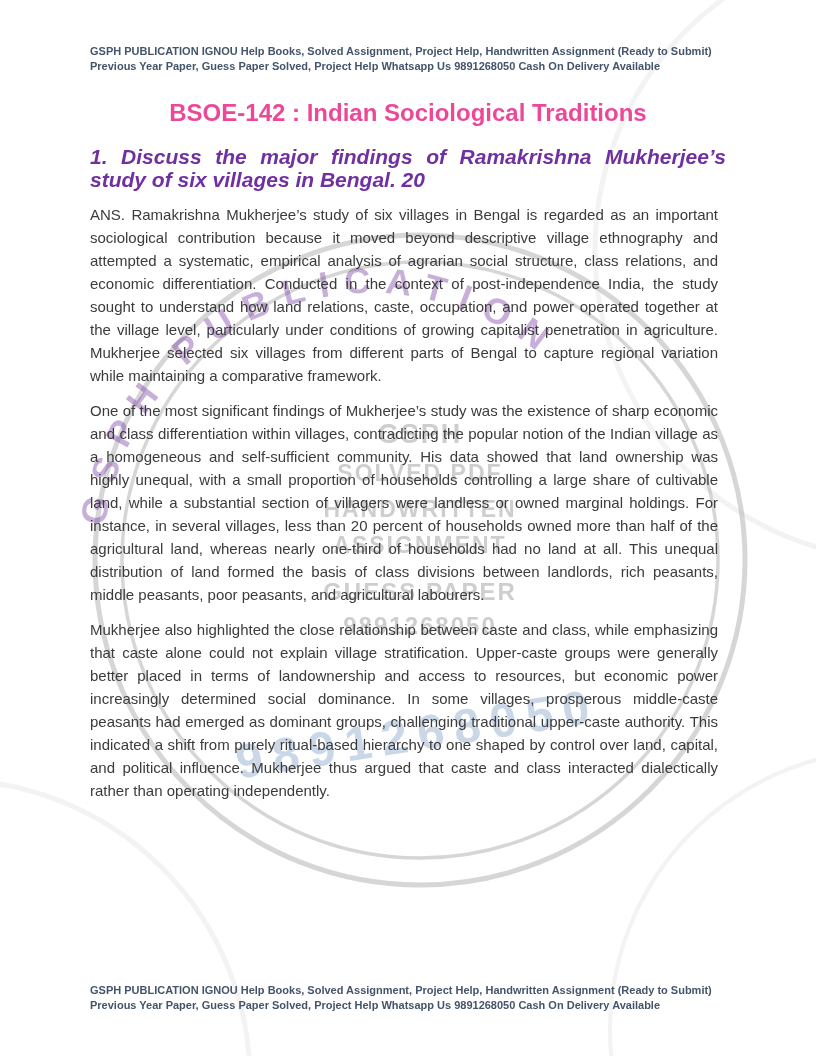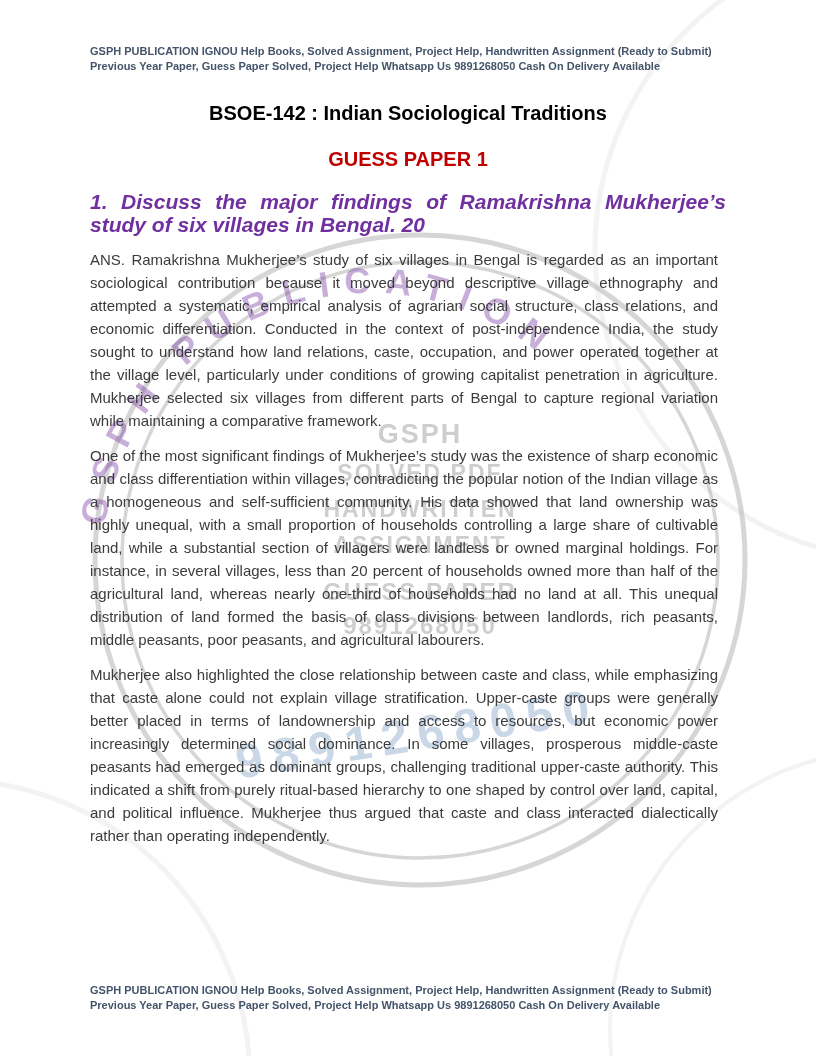--- a/index.html
+++ b/index.html
@@ -34,23 +34,23 @@
   }
   .doc-footer {
     position: absolute;
     top: 983px;
     left: 90px;
     right: 90px;
   }
   .doc-title {
     margin-top: 26px;
     text-align: center;
-    color: #000000;
+    color: #ec4899;
     font-weight: bold;
-    font-size: 20px;
+    font-size: 24px;
     line-height: 26px;
   }
   .doc-subtitle {
     margin-top: 21px;
     text-align: center;
     color: #C00000;
     font-weight: bold;
     font-size: 20px;
     line-height: 24px;
   }
@@ -112,21 +112,20 @@
 
   <div class="content">
 
     <div class="doc-header">
       <div>GSPH PUBLICATION IGNOU Help Books, Solved Assignment, Project Help, Handwritten Assignment (Ready to Submit)</div>
       <div>Previous Year Paper, Guess Paper Solved, Project Help Whatsapp Us 9891268050 Cash On Delivery Available</div>
     </div>
 
     <div class="doc-title">BSOE-142 : Indian Sociological Traditions</div>
 
-    <div class="doc-subtitle">GUESS PAPER 1</div>
 
     <p class="question">1. Discuss the major findings of Ramakrishna Mukherjee’s study of six villages in Bengal. 20</p>
 
     <div>
       <p class="para">ANS. Ramakrishna Mukherjee’s study of six villages in Bengal is regarded as an important sociological contribution because it moved beyond descriptive village ethnography and attempted a systematic, empirical analysis of agrarian social structure, class relations, and economic differentiation. Conducted in the context of post-independence India, the study sought to understand how land relations, caste, occupation, and power operated together at the village level, particularly under conditions of growing capitalist penetration in agriculture. Mukherjee selected six villages from different parts of Bengal to capture regional variation while maintaining a comparative framework.</p>
       <p class="para">One of the most significant findings of Mukherjee’s study was the existence of sharp economic and class differentiation within villages, contradicting the popular notion of the Indian village as a homogeneous and self-sufficient community. His data showed that land ownership was highly unequal, with a small proportion of households controlling a large share of cultivable land, while a substantial section of villagers were landless or owned marginal holdings. For instance, in several villages, less than 20 percent of households owned more than half of the agricultural land, whereas nearly one-third of households had no land at all. This unequal distribution of land formed the basis of class divisions between landlords, rich peasants, middle peasants, poor peasants, and agricultural labourers.</p>
       <p class="para">Mukherjee also highlighted the close relationship between caste and class, while emphasizing that caste alone could not explain village stratification. Upper-caste groups were generally better placed in terms of landownership and access to resources, but economic power increasingly determined social dominance. In some villages, prosperous middle-caste peasants had emerged as dominant groups, challenging traditional upper-caste authority. This indicated a shift from purely ritual-based hierarchy to one shaped by control over land, capital, and political influence. Mukherjee thus argued that caste and class interacted dialectically rather than operating independently.</p>
     </div>
 
   </div>

